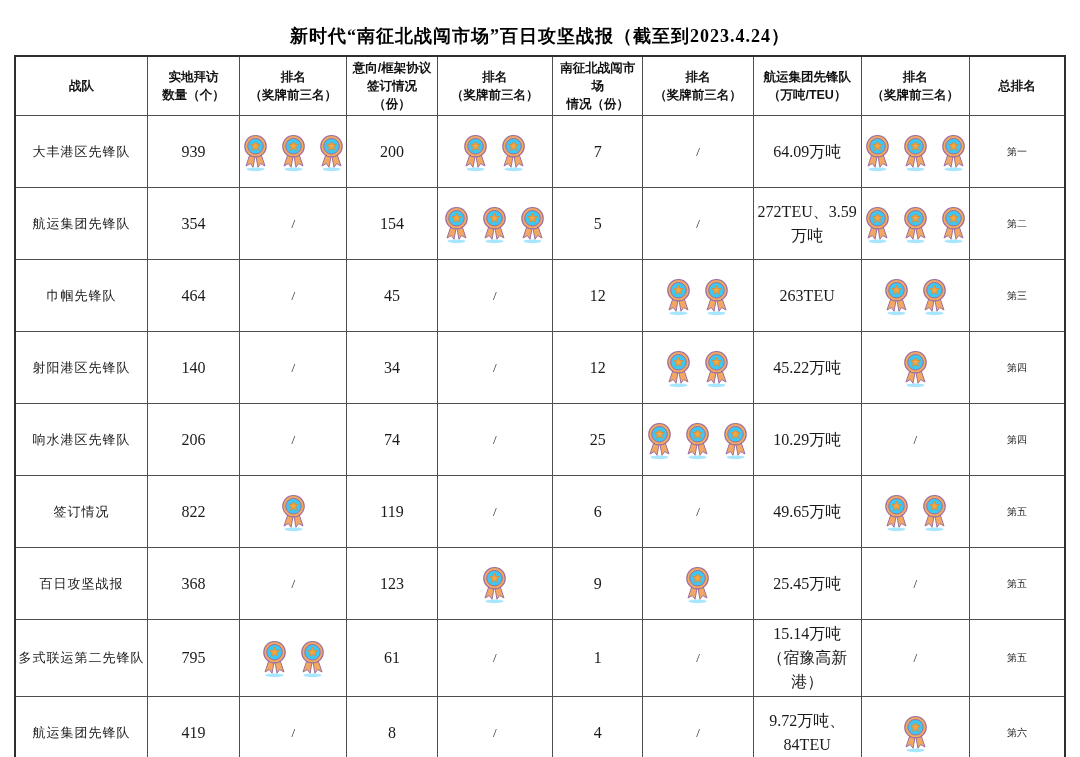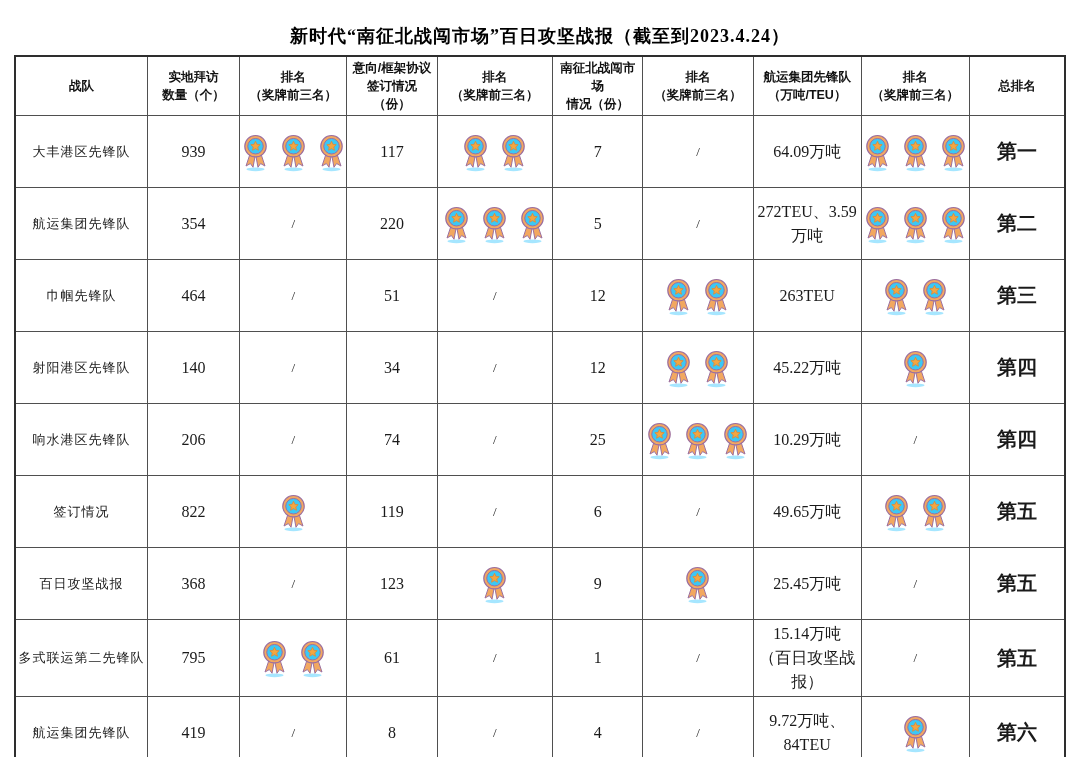--- a/index.html
+++ b/index.html
@@ -35,21 +35,21 @@
   th{
     font-family:"Liberation Sans","DejaVu Sans",sans-serif;
     font-weight:bold;
     font-size:12.5px;
     color:#111;
     line-height:1.45;
   }
   td{font-size:13.5px;}
   td.team-cell{font-size:13px;letter-spacing:1px;margin-left:16px;}
   td.num-cell{font-size:16px;}
-  td.overall-cell{font-weight:bold;font-size:20px;}
+  td.overall-cell{font-weight:normal;font-size:10px;}
   td .line{line-height:1.5;}
   .medal-row{
     display:flex;
     justify-content:center;
     align-items:center;
     gap:5px;
   }
   .medal-wrap{display:inline-block;line-height:0;}
   .slash{font-size:13px;}
 </style>
@@ -138,21 +138,21 @@
             <span class="medal-wrap"><svg viewBox="0 0 40 48" width="33" height="40" aria-hidden="true">
                 <ellipse cx="20" cy="45" rx="11" ry="2.2" fill="#A6E6FF"></ellipse>
                 <path d="M13.5,26 L8.5,41 L13.8,38 L17,42.5 L19.5,29 Z" fill="#F2A860" stroke="#9B6FA0" stroke-width="1.2" stroke-linejoin="round"></path>
                 <path d="M26.5,26 L31.5,41 L26.2,38 L23,42.5 L20.5,29 Z" fill="#F2A860" stroke="#9B6FA0" stroke-width="1.2" stroke-linejoin="round"></path>
                 <circle cx="20" cy="17" r="13" fill="#F2A860" stroke="#9B6FA0" stroke-width="1.4"></circle>
                 <circle cx="20" cy="17" r="9.4" fill="#3BC8F5" stroke="#9B6FA0" stroke-width="1.2"></circle>
                 <polygon points="20,11 21.7,14.65 25.71,15.15 22.76,17.9 23.53,21.85 20,19.9 16.47,21.85 17.24,17.9 14.29,15.15 18.3,14.65" fill="#F4A640" stroke="#D88A3E" stroke-width="1"></polygon>
               </svg></span>
           </div>
         </td>
-        <td class="num-cell">117</td>
+        <td class="num-cell">200</td>
         <td class="rank-cell">
           <div class="medal-row">
             <span class="medal-wrap"><svg viewBox="0 0 40 48" width="33" height="40" aria-hidden="true">
                 <ellipse cx="20" cy="45" rx="11" ry="2.2" fill="#A6E6FF"></ellipse>
                 <path d="M13.5,26 L8.5,41 L13.8,38 L17,42.5 L19.5,29 Z" fill="#F2A860" stroke="#9B6FA0" stroke-width="1.2" stroke-linejoin="round"></path>
                 <path d="M26.5,26 L31.5,41 L26.2,38 L23,42.5 L20.5,29 Z" fill="#F2A860" stroke="#9B6FA0" stroke-width="1.2" stroke-linejoin="round"></path>
                 <circle cx="20" cy="17" r="13" fill="#F2A860" stroke="#9B6FA0" stroke-width="1.4"></circle>
                 <circle cx="20" cy="17" r="9.4" fill="#3BC8F5" stroke="#9B6FA0" stroke-width="1.2"></circle>
                 <polygon points="20,11 21.7,14.65 25.71,15.15 22.76,17.9 23.53,21.85 20,19.9 16.47,21.85 17.24,17.9 14.29,15.15 18.3,14.65" fill="#F4A640" stroke="#D88A3E" stroke-width="1"></polygon>
               </svg></span>
@@ -198,21 +198,21 @@
                 <polygon points="20,11 21.7,14.65 25.71,15.15 22.76,17.9 23.53,21.85 20,19.9 16.47,21.85 17.24,17.9 14.29,15.15 18.3,14.65" fill="#F4A640" stroke="#D88A3E" stroke-width="1"></polygon>
               </svg></span>
           </div>
         </td>
         <td class="overall-cell">第一</td>
       </tr>
       <tr>
         <td class="team-cell">航运集团先锋队</td>
         <td class="num-cell">354</td>
         <td class="rank-cell"><span class="slash">/</span></td>
-        <td class="num-cell">220</td>
+        <td class="num-cell">154</td>
         <td class="rank-cell">
           <div class="medal-row">
             <span class="medal-wrap"><svg viewBox="0 0 40 48" width="33" height="40" aria-hidden="true">
                 <ellipse cx="20" cy="45" rx="11" ry="2.2" fill="#A6E6FF"></ellipse>
                 <path d="M13.5,26 L8.5,41 L13.8,38 L17,42.5 L19.5,29 Z" fill="#F2A860" stroke="#9B6FA0" stroke-width="1.2" stroke-linejoin="round"></path>
                 <path d="M26.5,26 L31.5,41 L26.2,38 L23,42.5 L20.5,29 Z" fill="#F2A860" stroke="#9B6FA0" stroke-width="1.2" stroke-linejoin="round"></path>
                 <circle cx="20" cy="17" r="13" fill="#F2A860" stroke="#9B6FA0" stroke-width="1.4"></circle>
                 <circle cx="20" cy="17" r="9.4" fill="#3BC8F5" stroke="#9B6FA0" stroke-width="1.2"></circle>
                 <polygon points="20,11 21.7,14.65 25.71,15.15 22.76,17.9 23.53,21.85 20,19.9 16.47,21.85 17.24,17.9 14.29,15.15 18.3,14.65" fill="#F4A640" stroke="#D88A3E" stroke-width="1"></polygon>
               </svg></span>
@@ -266,21 +266,21 @@
                 <polygon points="20,11 21.7,14.65 25.71,15.15 22.76,17.9 23.53,21.85 20,19.9 16.47,21.85 17.24,17.9 14.29,15.15 18.3,14.65" fill="#F4A640" stroke="#D88A3E" stroke-width="1"></polygon>
               </svg></span>
           </div>
         </td>
         <td class="overall-cell">第二</td>
       </tr>
       <tr>
         <td class="team-cell">巾帼先锋队</td>
         <td class="num-cell">464</td>
         <td class="rank-cell"><span class="slash">/</span></td>
-        <td class="num-cell">51</td>
+        <td class="num-cell">45</td>
         <td class="rank-cell"><span class="slash">/</span></td>
         <td class="num-cell">12</td>
         <td class="rank-cell">
           <div class="medal-row">
             <span class="medal-wrap"><svg viewBox="0 0 40 48" width="33" height="40" aria-hidden="true">
                 <ellipse cx="20" cy="45" rx="11" ry="2.2" fill="#A6E6FF"></ellipse>
                 <path d="M13.5,26 L8.5,41 L13.8,38 L17,42.5 L19.5,29 Z" fill="#F2A860" stroke="#9B6FA0" stroke-width="1.2" stroke-linejoin="round"></path>
                 <path d="M26.5,26 L31.5,41 L26.2,38 L23,42.5 L20.5,29 Z" fill="#F2A860" stroke="#9B6FA0" stroke-width="1.2" stroke-linejoin="round"></path>
                 <circle cx="20" cy="17" r="13" fill="#F2A860" stroke="#9B6FA0" stroke-width="1.4"></circle>
                 <circle cx="20" cy="17" r="9.4" fill="#3BC8F5" stroke="#9B6FA0" stroke-width="1.2"></circle>
@@ -508,21 +508,21 @@
                 <polygon points="20,11 21.7,14.65 25.71,15.15 22.76,17.9 23.53,21.85 20,19.9 16.47,21.85 17.24,17.9 14.29,15.15 18.3,14.65" fill="#F4A640" stroke="#D88A3E" stroke-width="1"></polygon>
               </svg></span>
           </div>
         </td>
         <td class="num-cell">61</td>
         <td class="rank-cell"><span class="slash">/</span></td>
         <td class="num-cell">1</td>
         <td class="rank-cell"><span class="slash">/</span></td>
         <td class="num-cell">
           <div class="line">15.14万吨</div>
-          <div class="line">（百日攻坚战报）</div>
+          <div class="line">（宿豫高新港）</div>
         </td>
         <td class="rank-cell"><span class="slash">/</span></td>
         <td class="overall-cell">第五</td>
       </tr>
       <tr>
         <td class="team-cell">航运集团先锋队</td>
         <td class="num-cell">419</td>
         <td class="rank-cell"><span class="slash">/</span></td>
         <td class="num-cell">8</td>
         <td class="rank-cell"><span class="slash">/</span></td>

